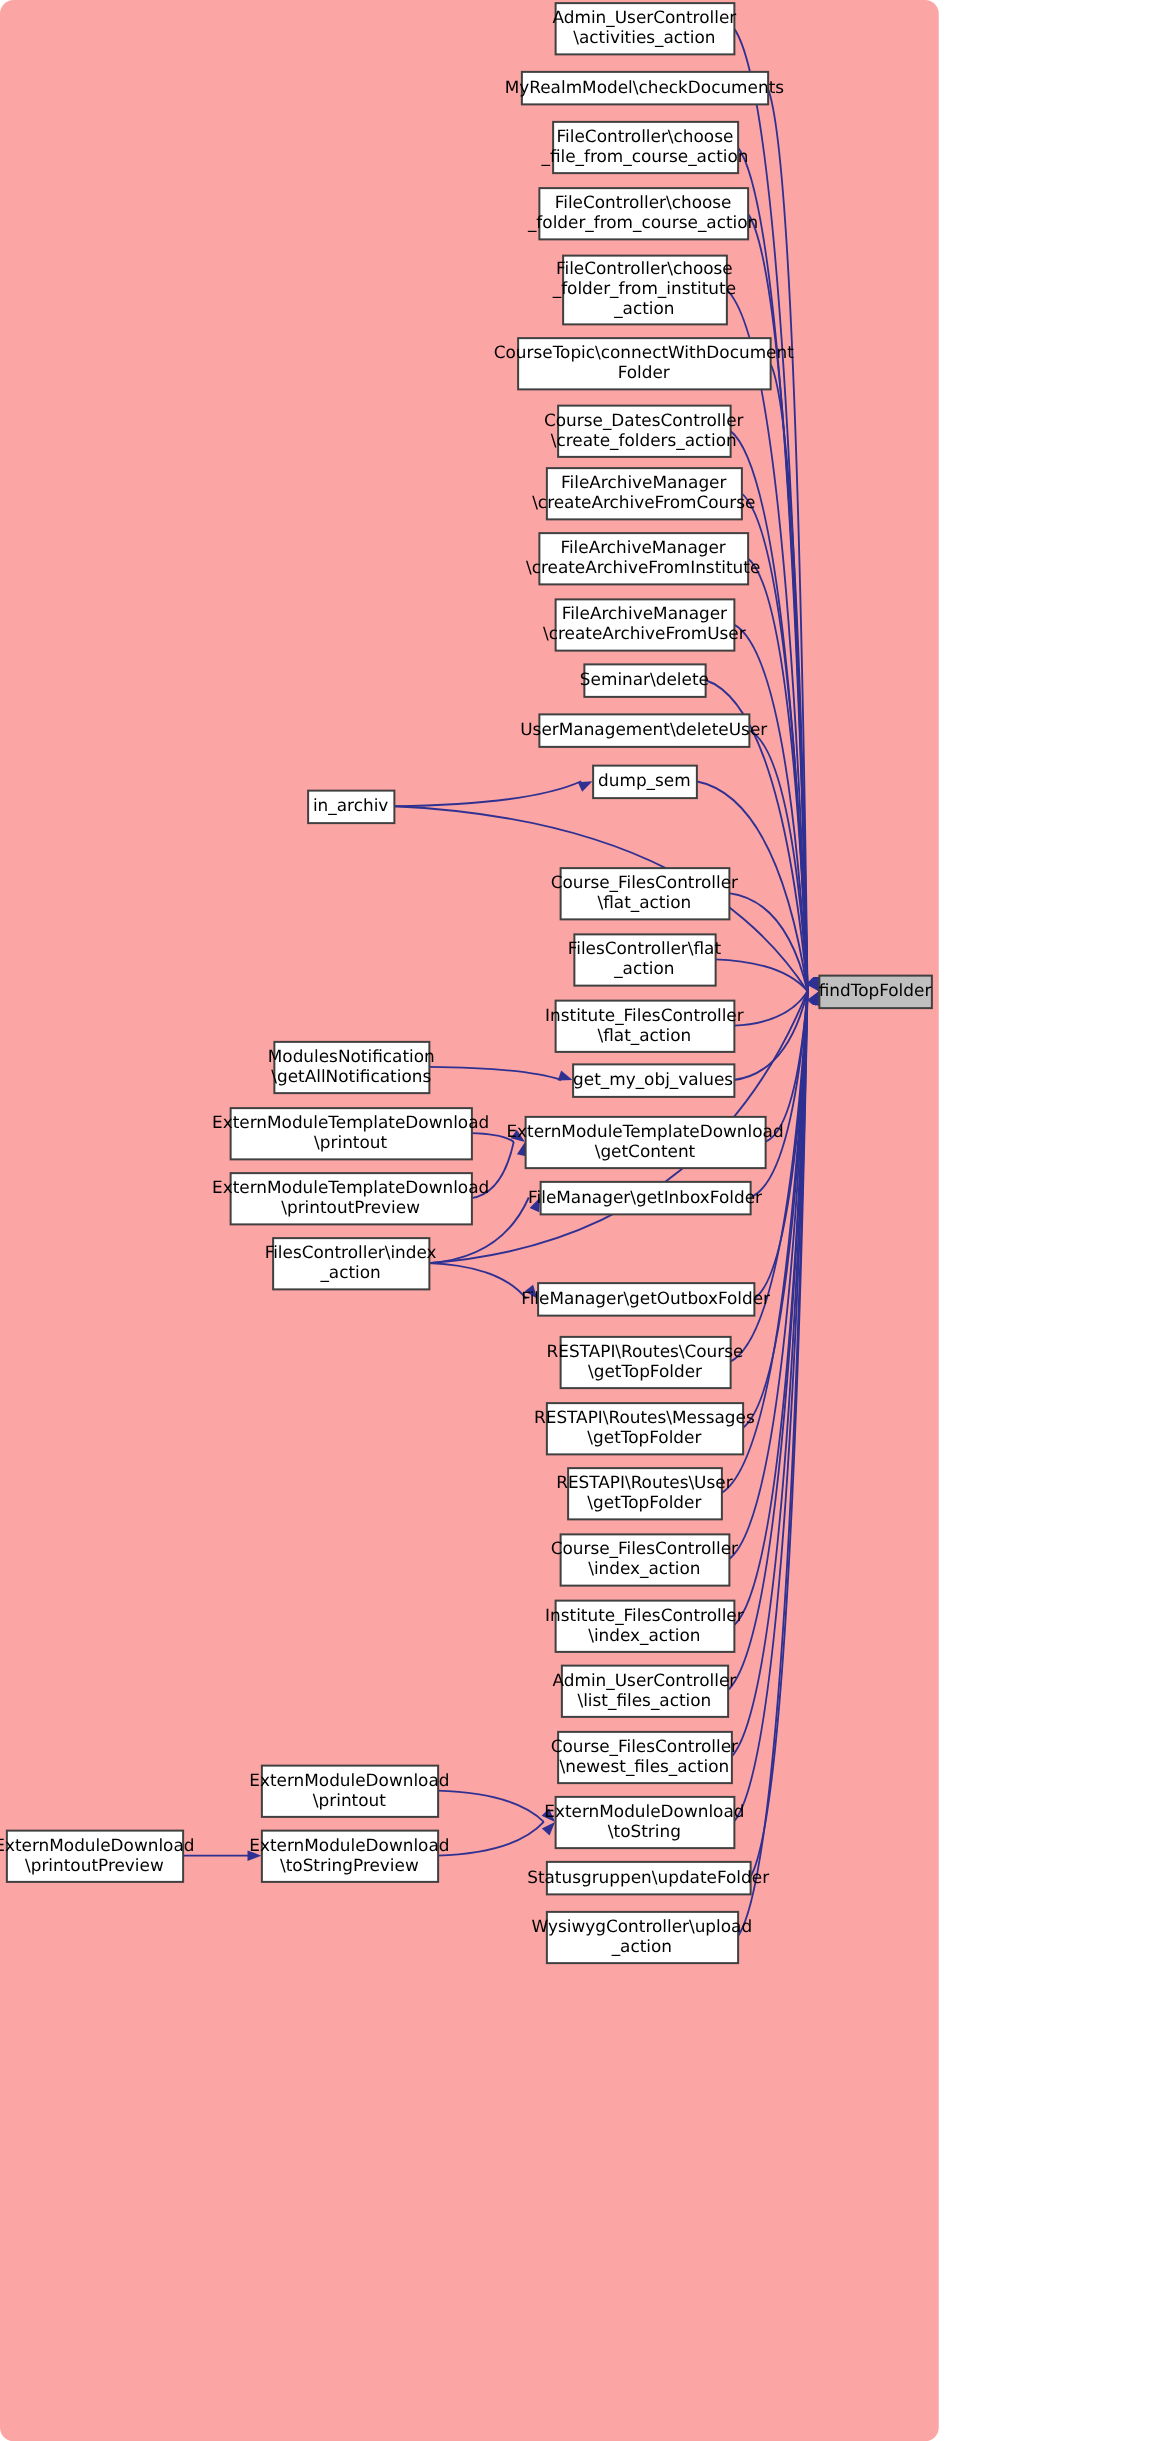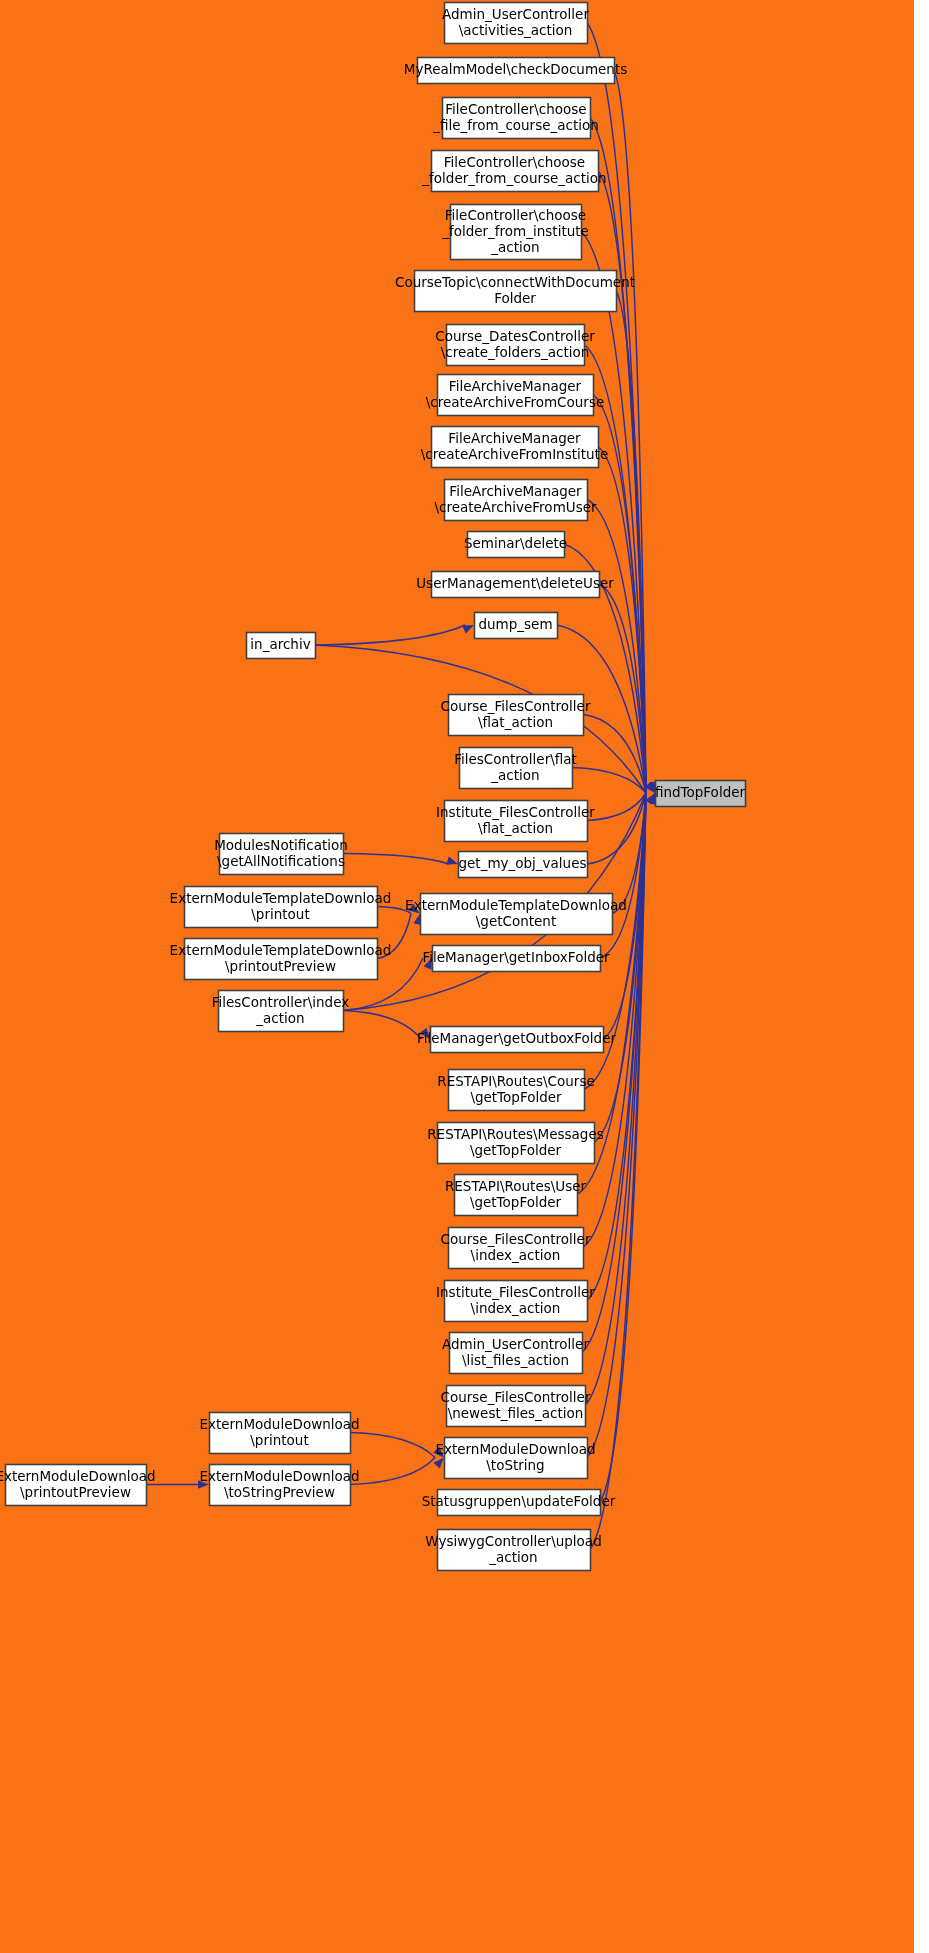--- a/index.html
+++ b/index.html
@@ -5,24 +5,25 @@
   html, body {
     margin: 0;
     padding: 0;
     background: #ffffff;
   }
   body {
     font-family: "DejaVu Sans", "Liberation Sans", sans-serif;
   }
   #graph-root {
     position: relative;
-    width: 914px;
+    width: 751px;
     height: 1953px;
-    background: #f97316;
+    background: #fca5a5;
     overflow: hidden;
+    border-radius: 11px;
   }
   svg#callgraph {
     display: block;
     width: 929px;
     height: 1953px;
   }
   .node-box {
     fill: #ffffff;
     stroke: #404040;
     stroke-width: 1.6;

